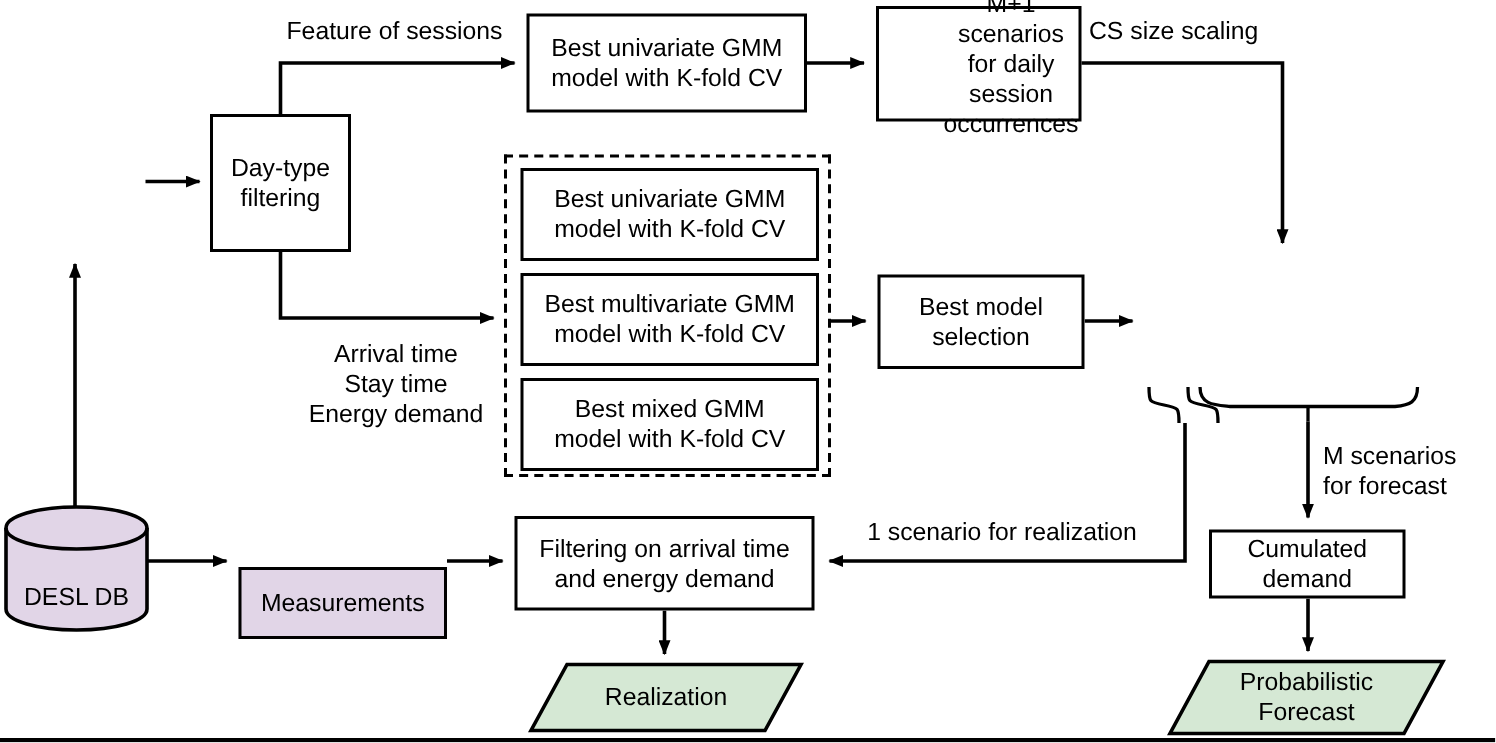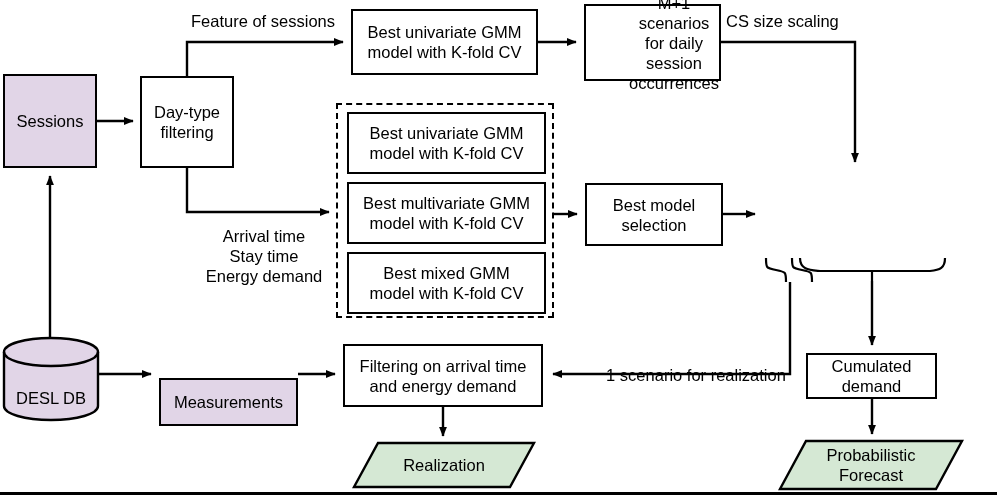--- a/index.html
+++ b/index.html
@@ -144,21 +144,20 @@
       <path d="M98,374 L151,374" marker-end="url(#arrow)"></path>
 
       <path d="M298,374 L335,374" marker-end="url(#arrow)"></path>
 
       <path d="M443,407 L443,436" marker-end="url(#arrow)"></path>
     </g>
   </svg>
 
   <div class="dashed-group" style="left:336px; top:103px; width:218px; height:215px;"></div>
 
-  <div class="node rect purple" style="left:3px; top:74px; width:94px; height:94px;">Sessions</div>
 
   <div class="node rect" style="left:140px; top:76px; width:94px; height:92px;">Day-type
 filtering</div>
 
   <div class="node rect" style="left:351px; top:9px; width:187px; height:66px;">Best univariate GMM
 model with K-fold CV</div>
 
   <div class="node rect" style="left:584px; top:4px; width:137px; height:77px;padding-left:43px;">M+1 scenarios
 for daily session
 occurrences</div>
@@ -208,17 +207,19 @@
   </div>
 
   <div class="edge-label" style="left:178px; top:11px; width:170px;">Feature of sessions</div>
 
   <div class="edge-label" style="left:726px; top:11px; width:150px; text-align:left;">CS size scaling</div>
 
   <div class="edge-label" style="left:196px; top:226px; width:136px;">Arrival time
 Stay time
 Energy demand</div>
 
-
-  <div class="edge-label" style="left:588px; top:345px; width:216px;margin-top:20px;">1 scenario for realization</div>
+  <div class="edge-label" style="left:882px; top:294px; width:112px; text-align:left;">M scenarios
+for forecast</div>
+
+  <div class="edge-label" style="left:560px; top:345px; width:216px;">1 scenario for realization</div>
 
   <div class="bottom-rule"></div>
 </div>
 
 </body></html>

